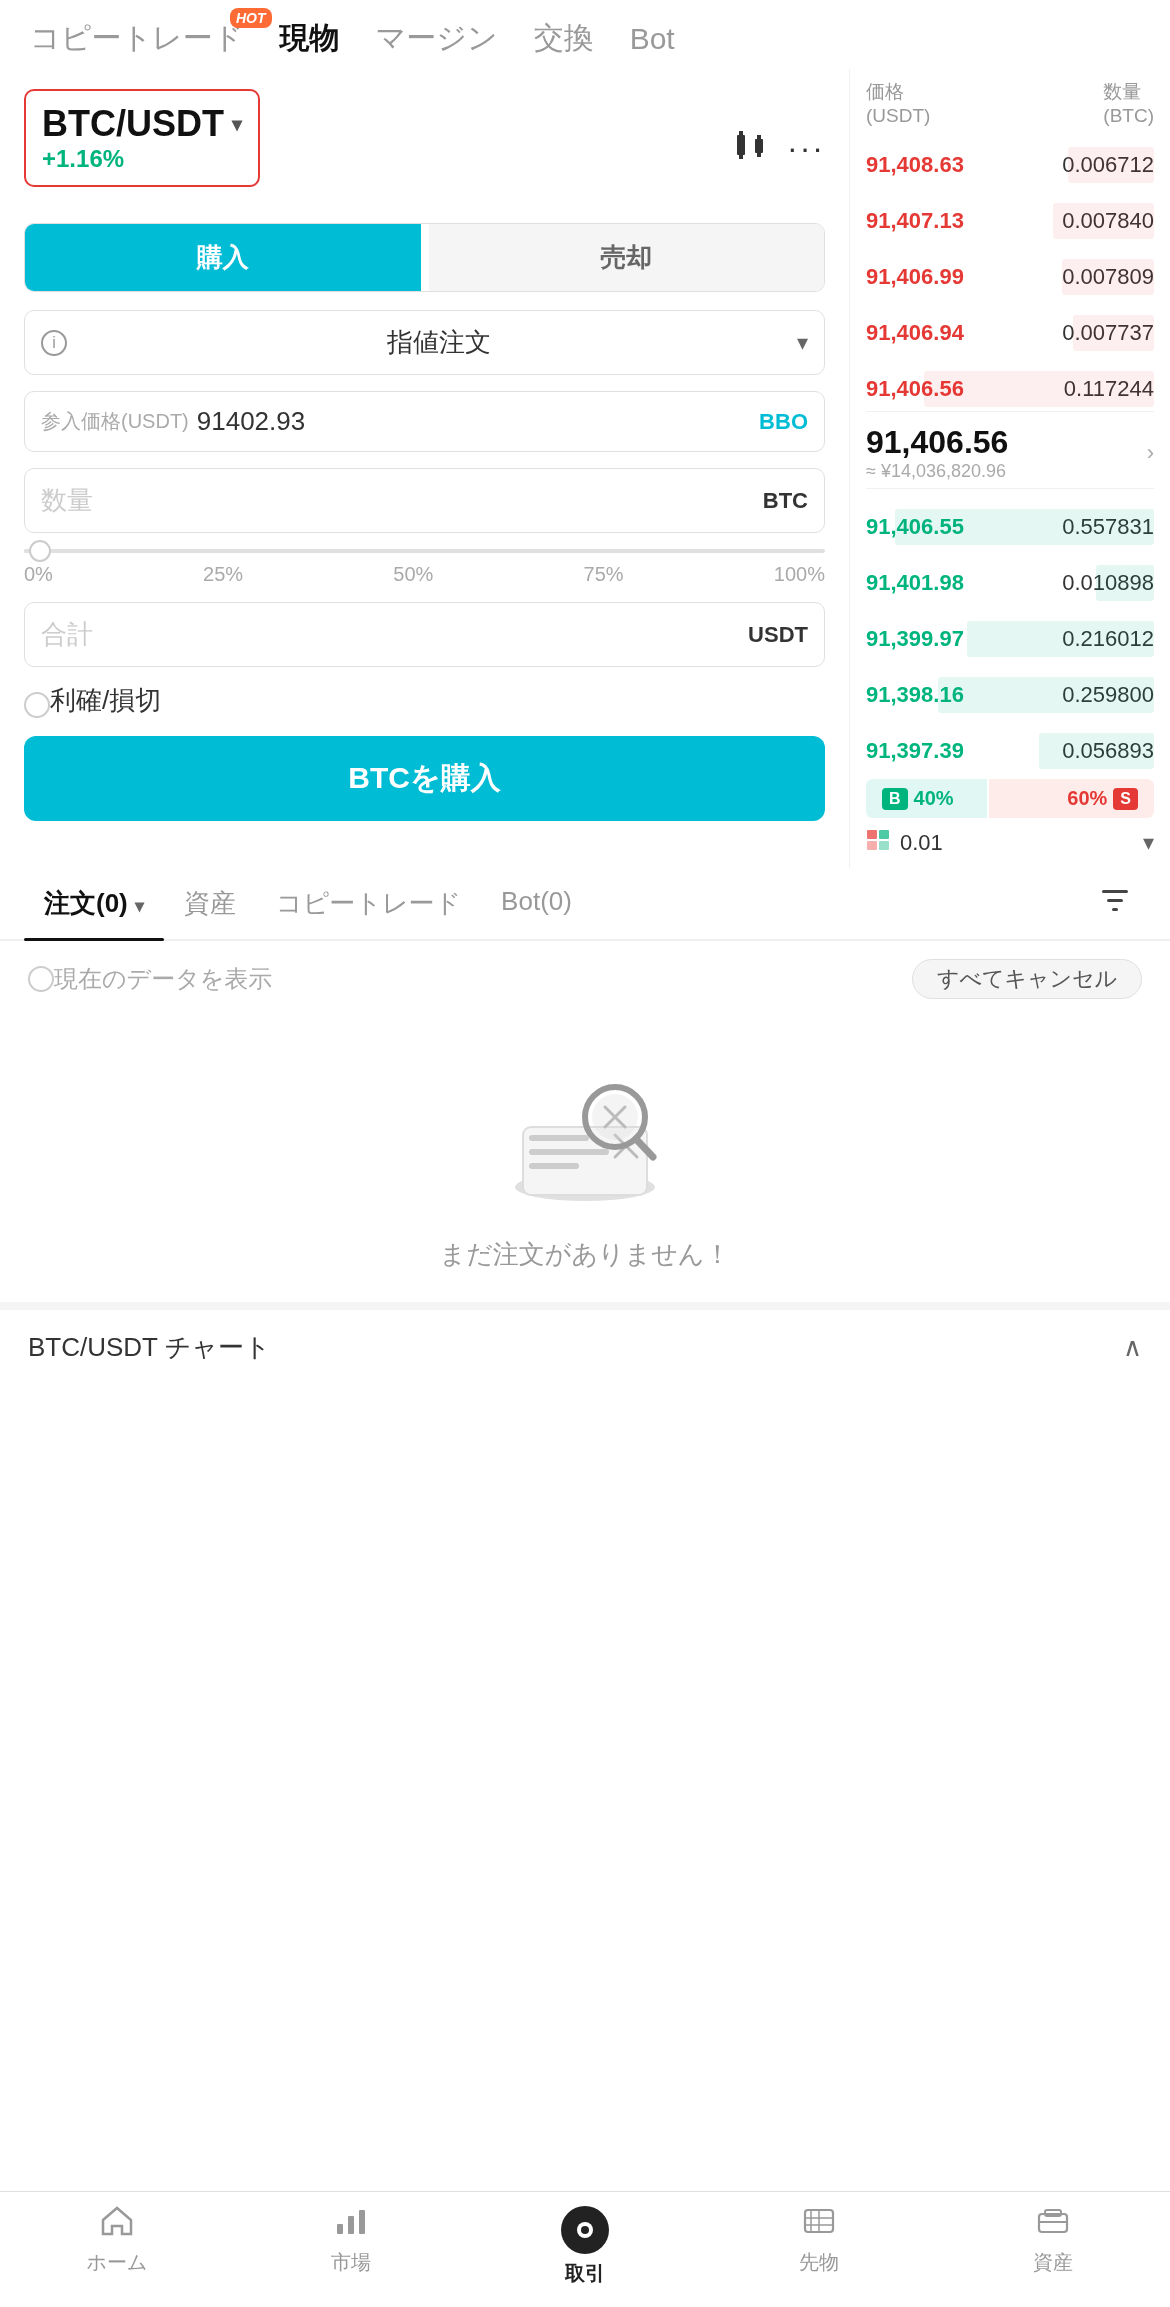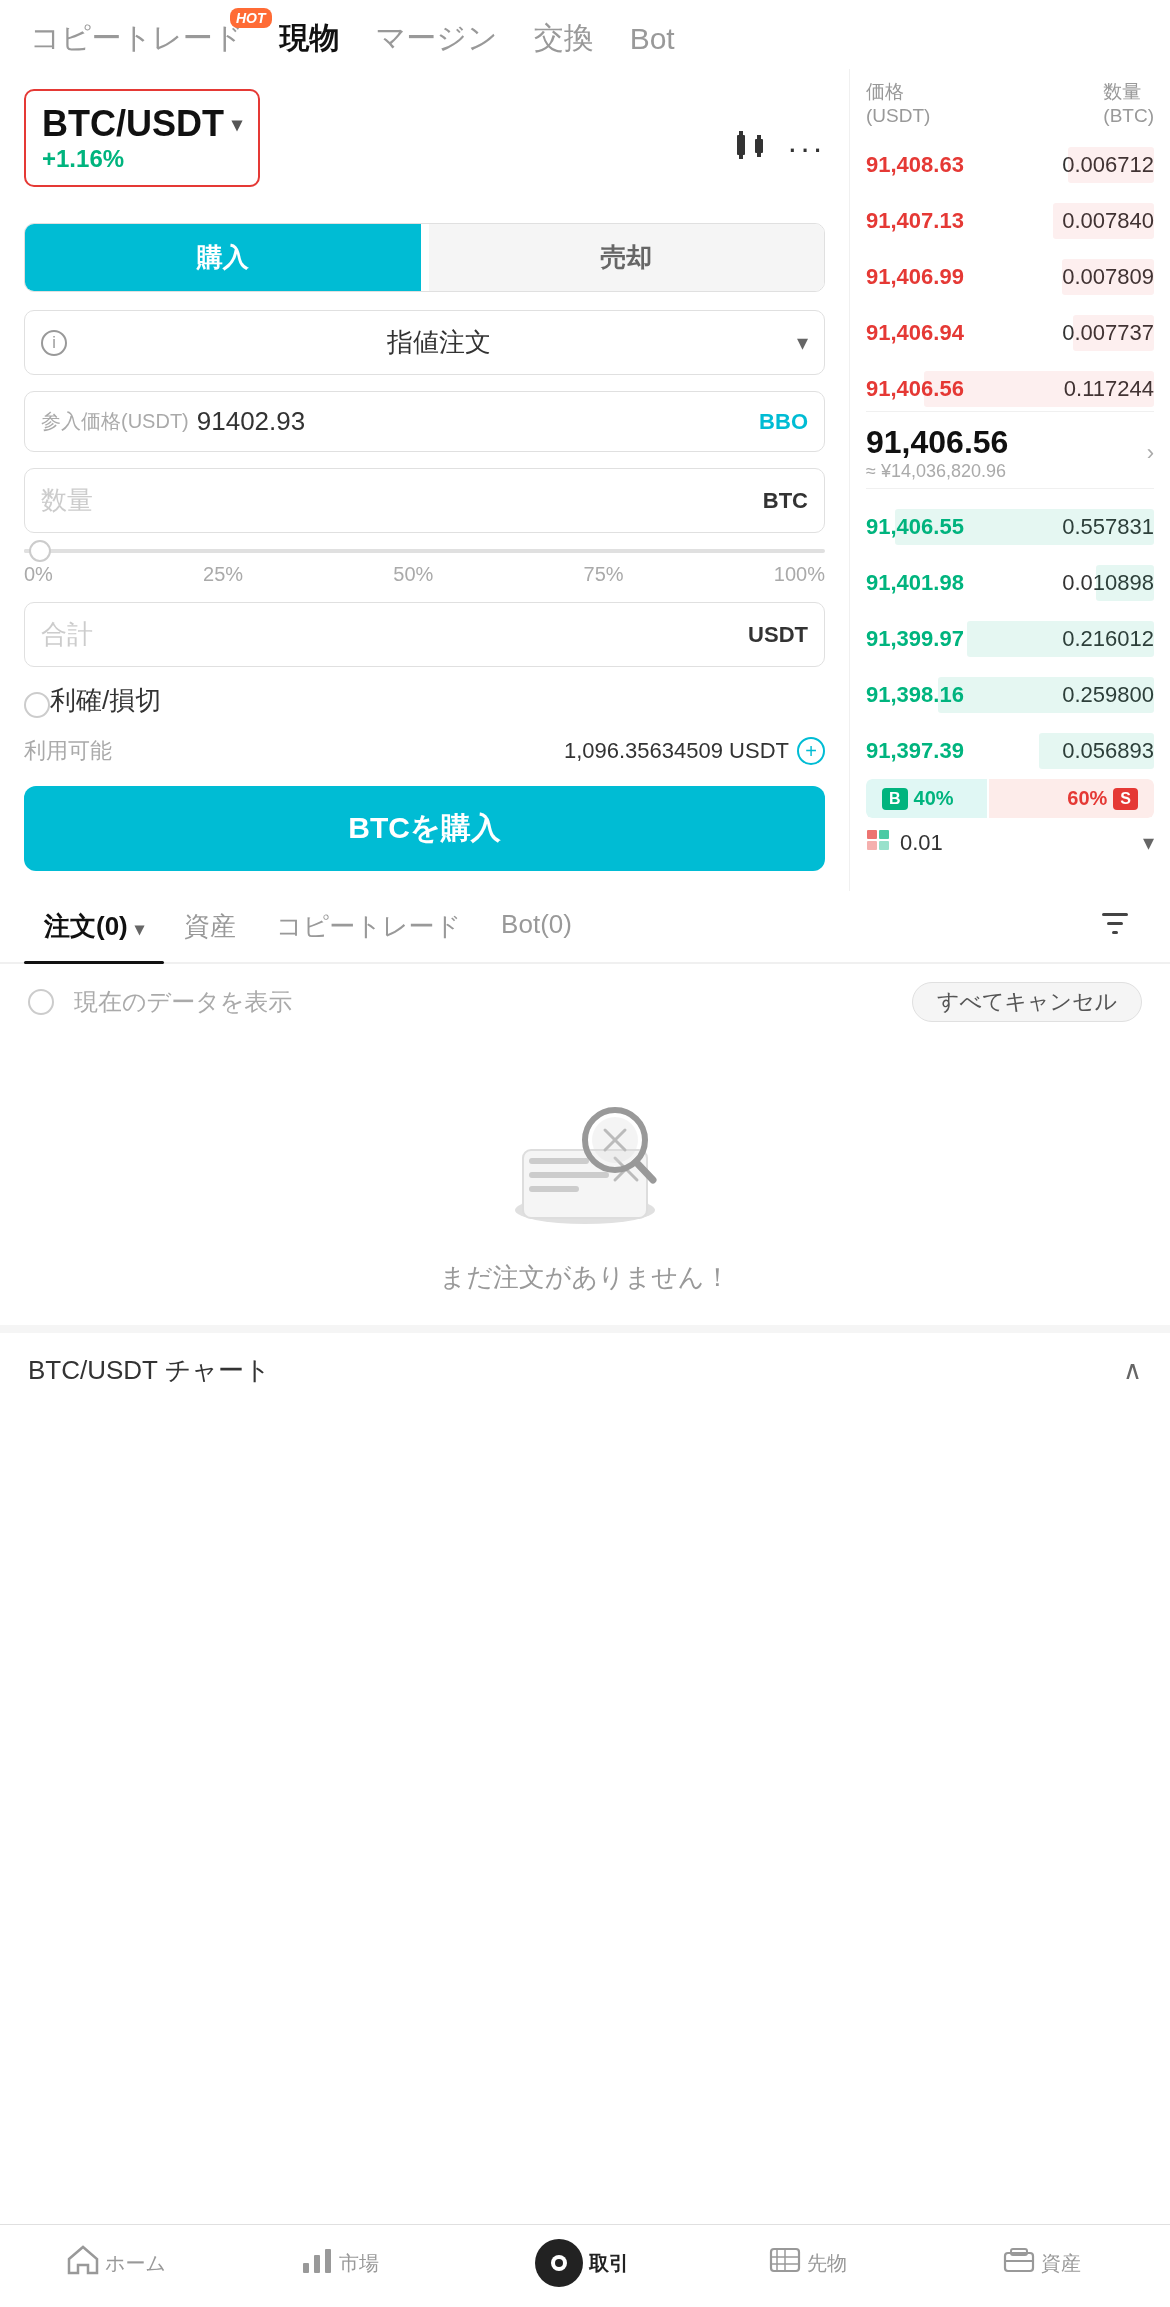--- a/index.html
+++ b/index.html
@@ -522,21 +522,21 @@
     
     .filter-row {
       display: flex;
       align-items: center;
       justify-content: space-between;
       padding: 18px 28px;
     }
     .filter-left {
       display: flex;
       align-items: center;
-      gap: 20px;
+      gap: 0;
     }
     .filter-radio {
       width: 26px;
       height: 26px;
       border: 2px solid #ccc;
       border-radius: 50%;
     }
     .filter-label {
       font-size: 24px;
       color: #aaa;
@@ -595,20 +595,21 @@
       width: 100%;
       max-width: 1170px;
       background: #fff;
       border-top: 1px solid #e0e0e0;
       display: flex;
       justify-content: space-around;
       padding: 14px 0 20px;
     }
     .nav-bottom-item {
       display: flex;
+      flex-direction: column;
       align-items: center;
       gap: 6px;
       cursor: pointer;
       min-width: 100px;
     }
     .nav-bottom-icon {
       font-size: 30px;
       color: #999;
     }
     .nav-bottom-label {
@@ -735,27 +736,20 @@
         <span class="total-suffix">USDT</span>
       </div>
 
       
       <div class="tpsl-row">
         <div class="radio-circle"></div>
         <span class="tpsl-label">利確/損切</span>
       </div>
 
       
-      <div class="available-row">
-        <span class="available-label">利用可能</span>
-        <div class="available-value">
-          <span>1,096.35634509 USDT</span>
-          <div class="plus-circle">+</div>
-        </div>
-      </div>
 
       
       <button class="buy-btn">BTCを購入</button>
     </div>
 
     <div class="right-panel">
 
       <div class="ob-header">
         <div>
           <div class="ob-col-header">価格</div>

